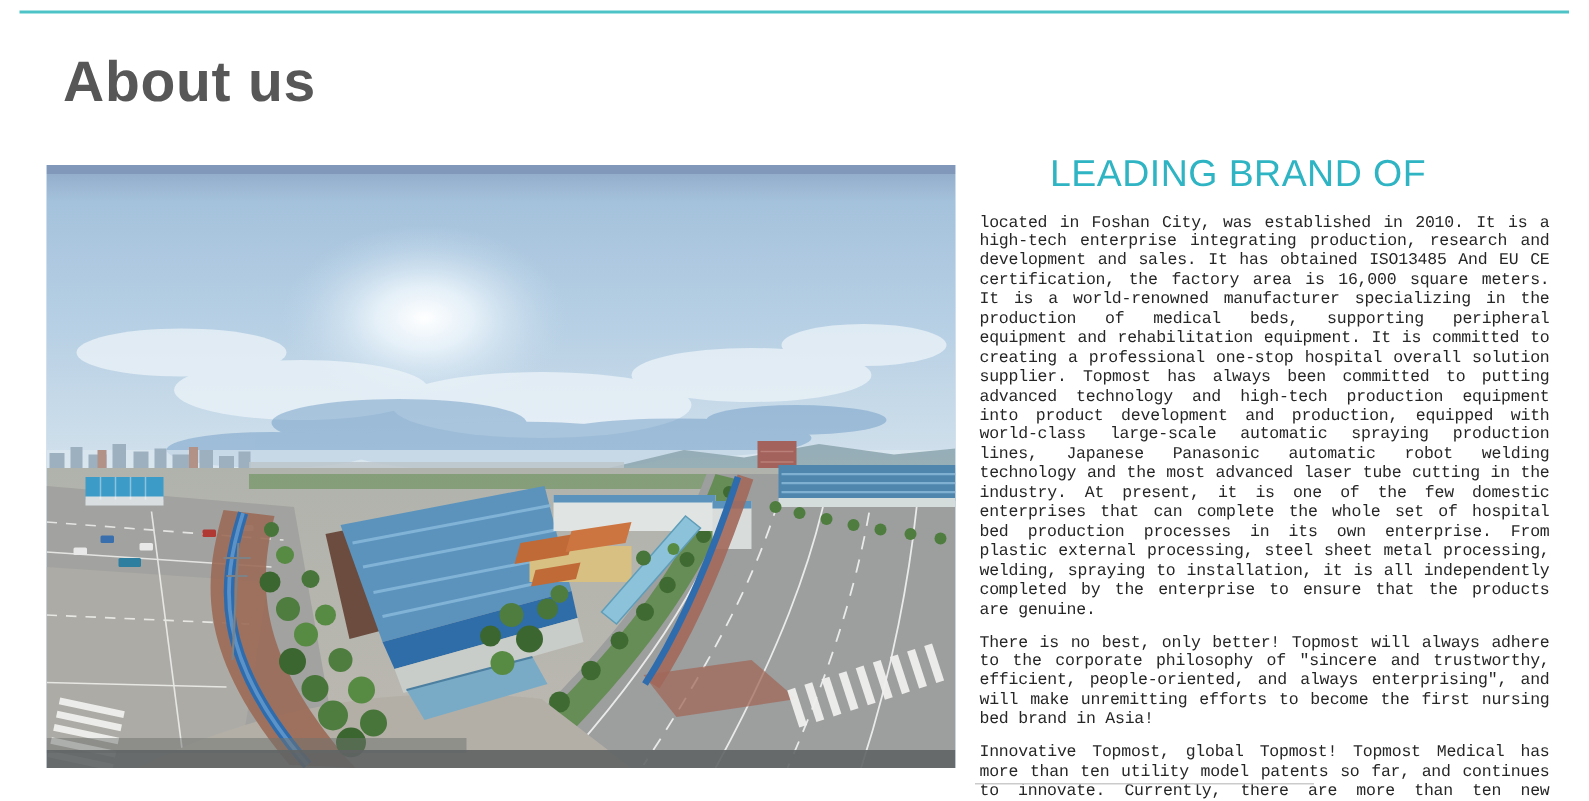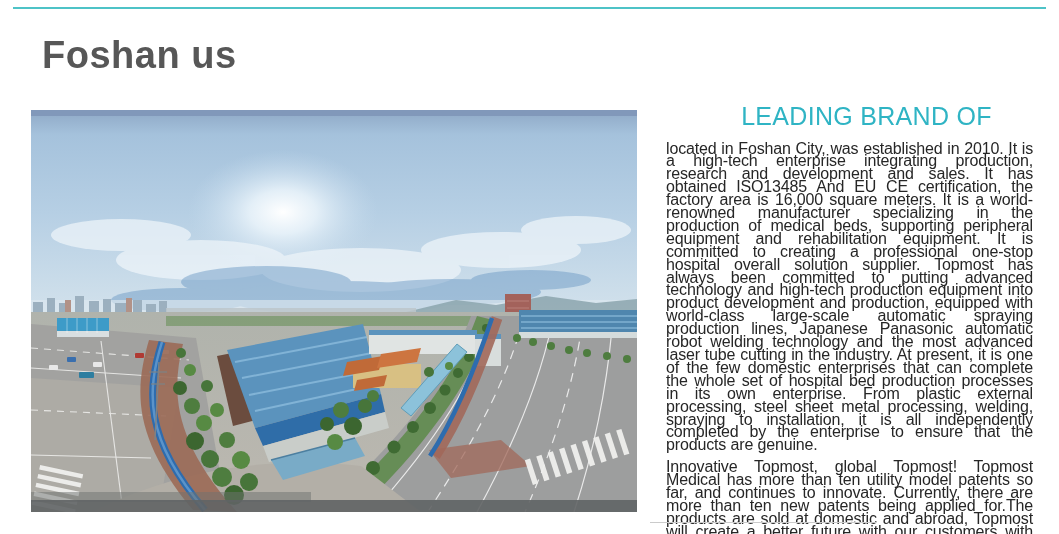--- a/index.html
+++ b/index.html
@@ -21,37 +21,37 @@
   }
   .photo-wrap svg{display:block;width:100%;height:100%;}
   .content{
     position:absolute;left:650px;top:103px;width:383px;
   }
   .content h2{
     margin:0 0 13px 50px;
     color:#2fb4c4;font-size:25px;line-height:26.5px;font-weight:400;
     letter-spacing:.3px;
   }
-  .content h2 span{display:block;text-align:center;}
+  .content h2 span{display:block;}
   .content p{
-    margin:0 0 9px 16px;
-    font-size:16px;line-height:12.9px;letter-spacing:-.15px;
-    color:#262626;text-align:justify;
+    margin:0 0 9px 3px;
+    font-size:11px;line-height:12.9px;letter-spacing:-.15px;
+    color:#262626;text-align:justify;font-family:Liberation Mono, monospace;
   }
   .bottom-rule{
     position:absolute;left:650px;top:522px;width:226px;height:1px;
     background:#cbcbcb;
   }
 </style>
 </head>
 <body>
 
 <div class="accent-line"></div>
 
-<h1 class="page-title">Foshan us</h1>
+<h1 class="page-title">About us</h1>
 
 <div class="photo-wrap" role="img" aria-label="Aerial panoramic photo of the Topmost factory campus with blue-roofed workshops, roads and greenery">
   <svg viewBox="0 0 606 402" preserveAspectRatio="none">
     <defs>
       <linearGradient id="sky" x1="0" y1="0" x2="0" y2="1">
         <stop offset="0" stop-color="#8ea8c6"></stop>
         <stop offset="0.12" stop-color="#a5c2dc"></stop>
         <stop offset="0.5" stop-color="#b6cfe4"></stop>
         <stop offset="1" stop-color="#d3e2ec"></stop>
       </linearGradient>
@@ -263,16 +263,17 @@
     <rect x="0" y="382" width="280" height="10" fill="#6e7170" opacity="0.5"></rect>
     <rect x="0" y="390" width="606" height="12" fill="#616465" opacity="0.9"></rect>
   </svg>
 </div>
 
 <div class="content">
   <h2>
     <span>LEADING BRAND OF</span>
   </h2>
   <p>located in Foshan City, was established in 2010.  It is a high-tech enterprise integrating production, research and development and sales. It has obtained ISO13485 And EU CE certification, the  factory area is 16,000 square meters. It is a world-renowned manufacturer specializing in the production of medical beds, supporting peripheral equipment and rehabilitation equipment. It is committed to creating a professional one-stop hospital overall solution supplier. Topmost has always been committed to putting advanced technology and high-tech production equipment into product development and production, equipped with world-class large-scale automatic spraying production lines, Japanese Panasonic automatic robot welding technology and the most advanced laser tube cutting in the industry. At present, it is one of the few domestic enterprises that can complete the whole set of hospital bed production processes in its own enterprise. From plastic external processing, steel sheet metal processing, welding, spraying to installation, it is all independently completed by the enterprise to ensure that the products are genuine.</p>
+  <p>There is no best, only better! Topmost will always adhere to the corporate philosophy of "sincere and trustworthy, efficient, people-oriented, and always enterprising", and will make unremitting efforts to become the first nursing bed brand in Asia!</p>
   <p>Innovative Topmost, global Topmost! Topmost Medical has more than ten utility model patents so far, and continues to innovate. Currently, there are more than ten new patents being applied for.The products are sold at domestic  and abroad, Topmost will create a better future with our customers with better cost performance and better service.</p>
 </div>
 
 <div class="bottom-rule"></div>
 
 </body></html>

